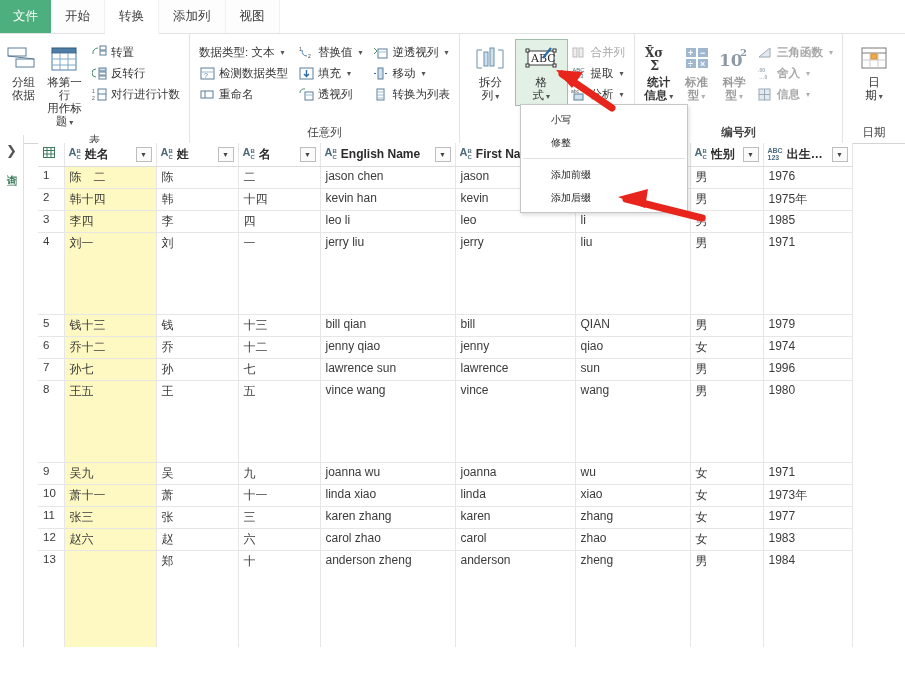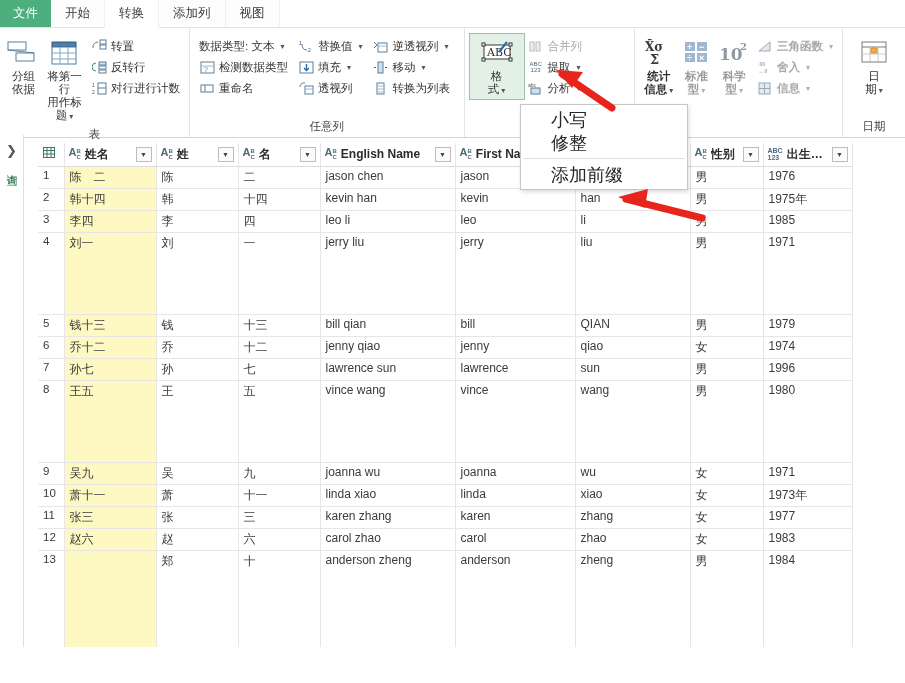--- a/index.html
+++ b/index.html
@@ -9,21 +9,21 @@
     background: #ffffff;
     font-family: "Liberation Sans", "DejaVu Sans", sans-serif;
     font-size: 12px;
     color: #333;
     overflow: hidden;
     position: relative;
   }
 
   
   .tabbar {
-    height: 28px;
+    height: 34px;
     background: #ffffff;
     border-bottom: 1px solid #e3e3e3;
     display: flex;
     align-items: stretch;
     position: relative;
   }
   .tab {
     padding: 0 14px;
     display: flex; align-items: center;
     font-size: 12.5px;
@@ -193,21 +193,21 @@
     background: #ffffff;
     border: 1px solid #c6c6c6;
     box-shadow: 1px 2px 4px rgba(0,0,0,0.14);
     padding: 3px 0;
     z-index: 40;
   }
   .menu-item {
     height: 23px;
     display: flex; align-items: center;
     padding: 0 10px 0 30px;
-    font-size: 18px;
+    font-size: 10px;
     color: #262626;
     cursor: default;
     white-space: nowrap;
   }
   .menu-sep { height: 1px; background: #e0e0e0; margin: 4px 2px; }
 
   
   .arrow-svg { position: absolute; left: 0; top: 0; width: 905px; height: 683px; pointer-events: none; z-index: 60; }
 
   .bottomfill { position:absolute; left:0; bottom:0; width:905px; height:36px; background:#fff; }
@@ -395,20 +395,31 @@
           </span>
           <span>转换为列表</span>
         </div>
       </div>
     </div>
     <div class="rgroup-label">任意列</div>
   </div>
 
   <div class="rgroup" style="width:175px;">
     <div class="rgroup-body">
+      <div class="bigbtn">
+        <span class="bigicon">
+          <svg width="34" height="30" viewBox="0 0 34 30">
+            <path d="M4 6 L4 24 M30 6 L30 24 M4 6 L9 6 M4 24 L9 24 M25 6 L30 6 M25 24 L30 24" stroke="#6d8fa8" fill="none"></path>
+            <rect x="11" y="8" width="4" height="14" fill="#cfe0ee" stroke="#6d8fa8"></rect>
+            <rect x="17" y="4" width="4" height="18" fill="#cfe0ee" stroke="#6d8fa8"></rect>
+          </svg>
+        </span>
+        <span>拆分</span>
+        <span><span>列</span><span class="caret">▾</span></span>
+      </div>
       <div class="bigbtn sel">
         <span class="bigicon">
           <svg width="40" height="30" viewBox="0 0 40 30">
             <rect x="7" y="7" width="26" height="14" fill="#fff" stroke="#3a3a3a"></rect>
             <text x="10" y="18" font-size="11" fill="#2b2b2b" font-family="DejaVu Serif, serif">ABC</text>
             <path d="M22 14 L30 4" stroke="#2a6ca8" stroke-width="2.2"></path>
             <rect x="5" y="5" width="3" height="3" fill="#fff" stroke="#333"></rect>
             <rect x="32" y="5" width="3" height="3" fill="#fff" stroke="#333"></rect>
             <rect x="5" y="20" width="3" height="3" fill="#fff" stroke="#333"></rect>
             <rect x="32" y="20" width="3" height="3" fill="#fff" stroke="#333"></rect>
@@ -514,20 +525,21 @@
               <rect x="2" y="2" width="11" height="11" fill="#e4eaf0" stroke="#9aa9b8"></rect>
               <line x1="2" y1="7.5" x2="13" y2="7.5" stroke="#9aa9b8"></line>
               <line x1="7.5" y1="2" x2="7.5" y2="13" stroke="#9aa9b8"></line>
             </svg>
           </span>
           <span>信息</span>
             <span class="caret dim">▾</span>
         </div>
       </div>
     </div>
+    <div class="rgroup-label">编号列</div>
   </div>
 
   <div class="rgroup" style="width:62px;">
     <div class="rgroup-body">
       <div class="bigbtn">
         <span class="bigicon">
           <svg width="34" height="30" viewBox="0 0 34 30">
             <rect x="5" y="4" width="24" height="20" fill="#fff" stroke="#7a7a7a"></rect>
             <line x1="5" y1="9" x2="29" y2="9" stroke="#7a7a7a"></line>
             <line x1="13" y1="9" x2="13" y2="24" stroke="#c9c9c9"></line>
@@ -791,20 +803,21 @@
         </tr>
       </tbody>
   </table>
 </div>
 
 <div class="menu" id="format-menu">
     <div class="menu-item">小写</div>
     <div class="menu-item">修整</div>
     <div class="menu-sep"></div>
     <div class="menu-item">添加前缀</div>
+    <div class="menu-item">添加后缀</div>
   </div>
 
 <svg class="arrow-svg">
   <g>
     <path d="M612,108 L562,74" stroke="#e8251c" stroke-width="7" fill="none" stroke-linecap="round"></path>
     <path d="M556,70 L583,72 L572,88 Z" fill="#e8251c"></path>
   </g>
   <g>
     <path d="M702,218 L626,199" stroke="#e8251c" stroke-width="7" fill="none" stroke-linecap="round"></path>
     <path d="M618,197 L648,189 L645,208 Z" fill="#e8251c"></path>

